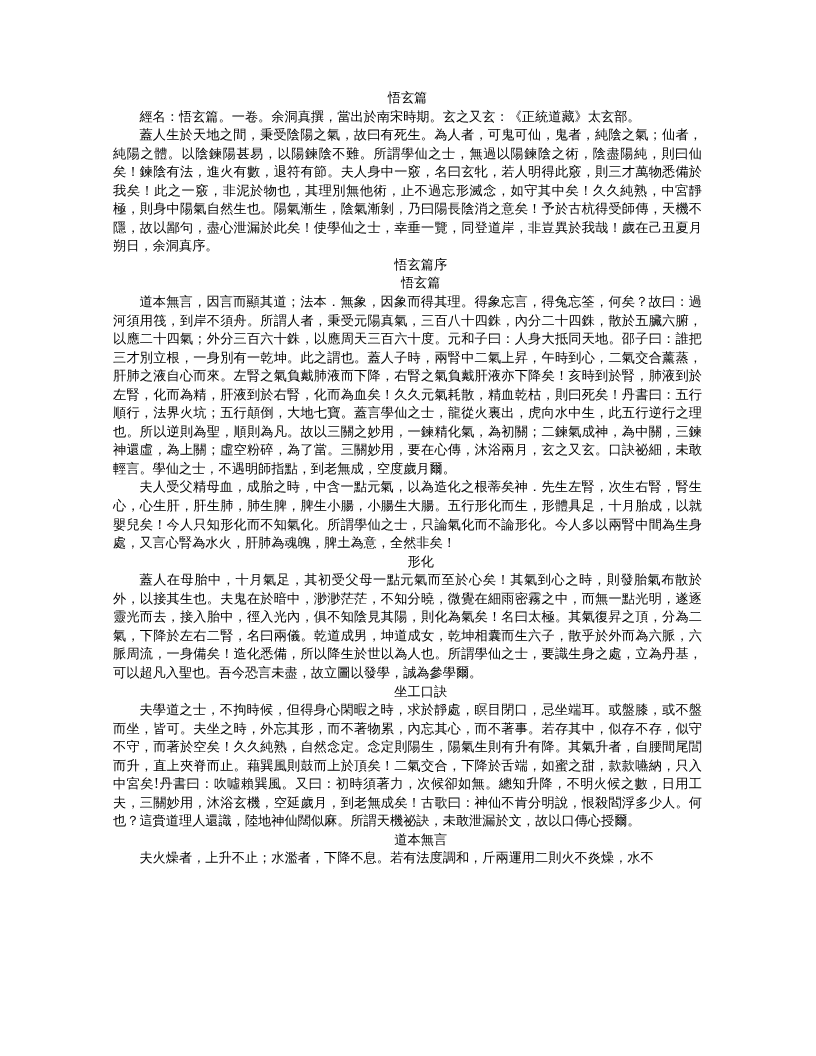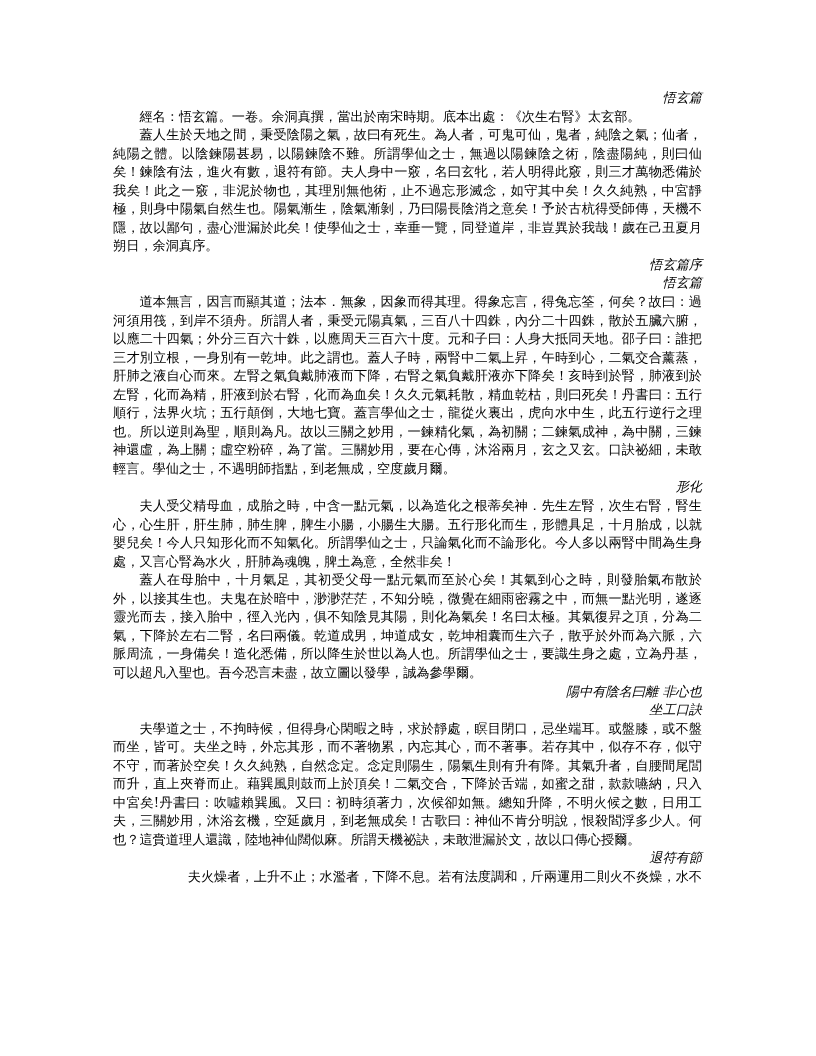--- a/index.html
+++ b/index.html
@@ -33,52 +33,50 @@
     letter-spacing: 0px;
     text-align: justify;
     text-justify: inter-character;
     white-space: normal;
     word-break: break-all;
     margin: 0;
     padding: 0;
   }
   
   .line.heading {
-    text-align: right;
-    font-style: italic;
+    text-align: center;
   }
   
   .line.indent {
     text-indent: 26.4px;
   }
   .line.flush {
     text-indent: 0;
   }
   
   .line.para {
     text-align: justify;
     text-justify: inter-character;
   }
   .line.para:last-child {
-    text-align: right;
+    text-align: left;
   }
 </style>
 </head>
 <body>
 
 <div class="page">
   <div class="text-block" id="text-body">
       <p class="line heading flush">悟玄篇</p>
-      <p class="line para indent">經名：悟玄篇。一卷。余洞真撰，當出於南宋時期。底本出處：《次生右腎》太玄部。</p>
+      <p class="line para indent">經名：悟玄篇。一卷。余洞真撰，當出於南宋時期。玄之又玄：《正統道藏》太玄部。</p>
       <p class="line para indent">蓋人生於天地之間，秉受陰陽之氣，故曰有死生。為人者，可鬼可仙，鬼者，純陰之氣；仙者，純陽之體。以陰鍊陽甚易，以陽鍊陰不難。所謂學仙之士，無過以陽鍊陰之術，陰盡陽純，則曰仙矣！鍊陰有法，進火有數，退符有節。夫人身中一竅，名曰玄牝，若人明得此竅，則三才萬物悉備於我矣！此之一竅，非泥於物也，其理別無他術，止不過忘形滅念，如守其中矣！久久純熟，中宮靜極，則身中陽氣自然生也。陽氣漸生，陰氣漸剝，乃曰陽長陰消之意矣！予於古杭得受師傳，天機不隱，故以鄙句，盡心泄漏於此矣！使學仙之士，幸垂一覽，同登道岸，非豈異於我哉！歲在己丑夏月朔日，余洞真序。</p>
       <p class="line heading indent">悟玄篇序</p>
       <p class="line heading indent">悟玄篇</p>
       <p class="line para indent">道本無言，因言而顯其道；法本．無象，因象而得其理。得象忘言，得兔忘筌，何矣？故曰：過河須用筏，到岸不須舟。所謂人者，秉受元陽真氣，三百八十四銖，內分二十四銖，散於五臟六腑，以應二十四氣；外分三百六十銖，以應周天三百六十度。元和子曰：人身大抵同天地。邵子曰：誰把三才別立根，一身別有一乾坤。此之謂也。蓋人子時，兩腎中二氣上昇，午時到心，二氣交合薰蒸，肝肺之液自心而來。左腎之氣負戴肺液而下降，右腎之氣負戴肝液亦下降矣！亥時到於腎，肺液到於左腎，化而為精，肝液到於右腎，化而為血矣！久久元氣耗散，精血乾枯，則曰死矣！丹書曰：五行順行，法界火坑；五行顛倒，大地七寶。蓋言學仙之士，龍從火裏出，虎向水中生，此五行逆行之理也。所以逆則為聖，順則為凡。故以三關之妙用，一鍊精化氣，為初關；二鍊氣成神，為中關，三鍊神還虛，為上關；虛空粉碎，為了當。三關妙用，要在心傳，沐浴兩月，玄之又玄。口訣祕細，未敢輕言。學仙之士，不遇明師指點，到老無成，空度歲月爾。</p>
+      <p class="line para indent">夫人受父精母血，成胎之時，中含一點元氣，以為造化之根蒂矣神．先生左腎，次生右腎，腎生心，心生肝，肝生肺，肺生脾，脾生小腸，小腸生大腸。五行形化而生，形體具足，十月胎成，以就嬰兒矣！今人只知形化而不知氣化。所謂學仙之士，只論氣化而不論形化。今人多以兩腎中間為生身處，又言心腎為水火，肝肺為魂魄，脾土為意，全然非矣！</p>
       <p class="line heading indent">形化</p>
-      <p class="line para indent">夫人受父精母血，成胎之時，中含一點元氣，以為造化之根蒂矣神．先生左腎，次生右腎，腎生心，心生肝，肝生肺，肺生脾，脾生小腸，小腸生大腸。五行形化而生，形體具足，十月胎成，以就嬰兒矣！今人只知形化而不知氣化。所謂學仙之士，只論氣化而不論形化。今人多以兩腎中間為生身處，又言心腎為水火，肝肺為魂魄，脾土為意，全然非矣！</p>
       <p class="line para indent">蓋人在母胎中，十月氣足，其初受父母一點元氣而至於心矣！其氣到心之時，則發胎氣布散於外，以接其生也。夫鬼在於暗中，渺渺茫茫，不知分曉，微覺在細雨密霧之中，而無一點光明，遂逐靈光而去，接入胎中，徑入光內，俱不知陰見其陽，則化為氣矣！名曰太極。其氣復昇之頂，分為二氣，下降於左右二腎，名曰兩儀。乾道成男，坤道成女，乾坤相囊而生六子，散乎於外而為六脈，六脈周流，一身備矣！造化悉備，所以降生於世以為人也。所謂學仙之士，要識生身之處，立為丹基，可以超凡入聖也。吾今恐言未盡，故立圖以發學，誠為參學爾。</p>
-      <p class="line heading indent">陽中有陰名曰離 非心也</p>
       <p class="line heading indent">坐工口訣</p>
       <p class="line para indent">夫學道之士，不拘時候，但得身心閑暇之時，求於靜處，瞑目閉口，忌坐端耳。或盤膝，或不盤而坐，皆可。夫坐之時，外忘其形，而不著物累，內忘其心，而不著事。若存其中，似存不存，似守不守，而著於空矣！久久純熟，自然念定。念定則陽生，陽氣生則有升有降。其氣升者，自腰間尾閭而升，直上夾脊而止。藉巽風則鼓而上於頂矣！二氣交合，下降於舌端，如蜜之甜，款款嚥納，只入中宮矣!丹書曰：吹噓賴巽風。又曰：初時須著力，次候卻如無。總知升降，不明火候之數，日用工夫，三關妙用，沐浴玄機，空延歲月，到老無成矣！古歌曰：神仙不肯分明說，恨殺閻浮多少人。何也？這賫道理人還識，陸地神仙闊似麻。所謂天機祕訣，未敢泄漏於文，故以口傳心授爾。</p>
-      <p class="line heading indent">退符有節</p>
+      <p class="line heading indent">道本無言</p>
       <p class="line para indent">夫火燥者，上升不止；水濫者，下降不息。若有法度調和，斤兩運用二則火不炎燥，水不</p>
     </div>
 </div>
 
 </body></html>

